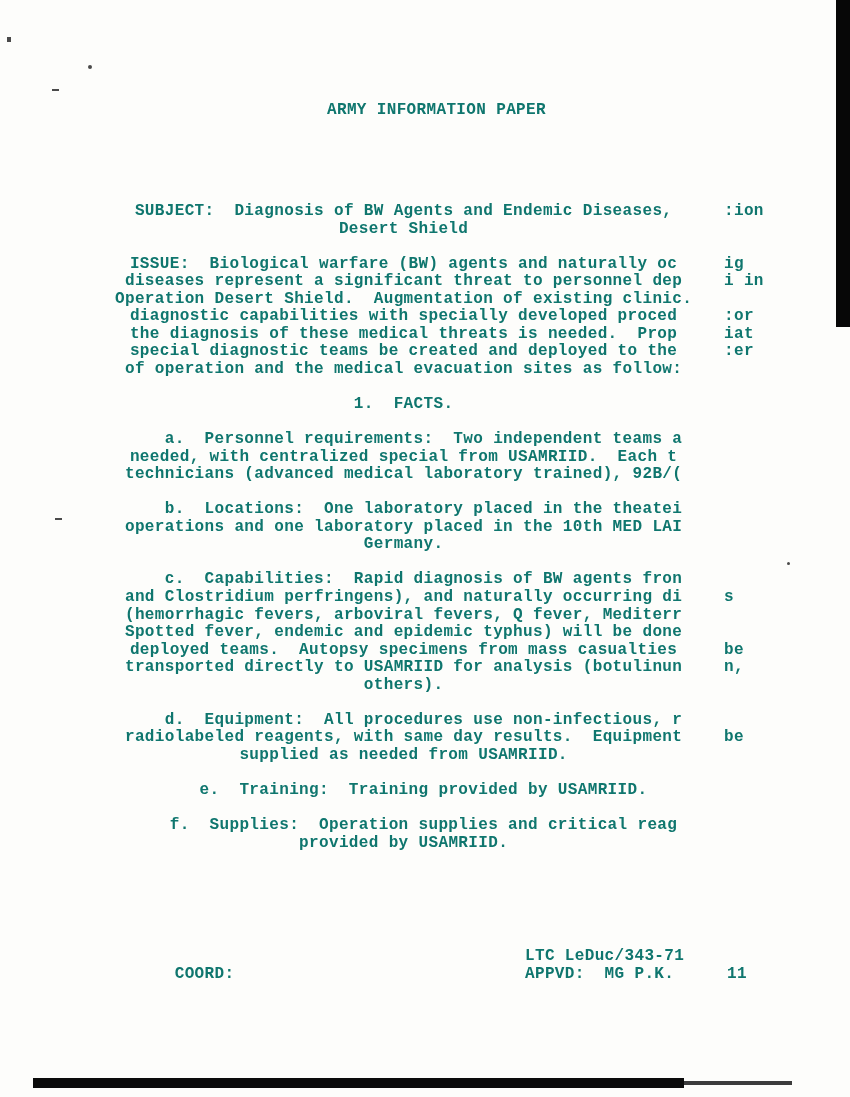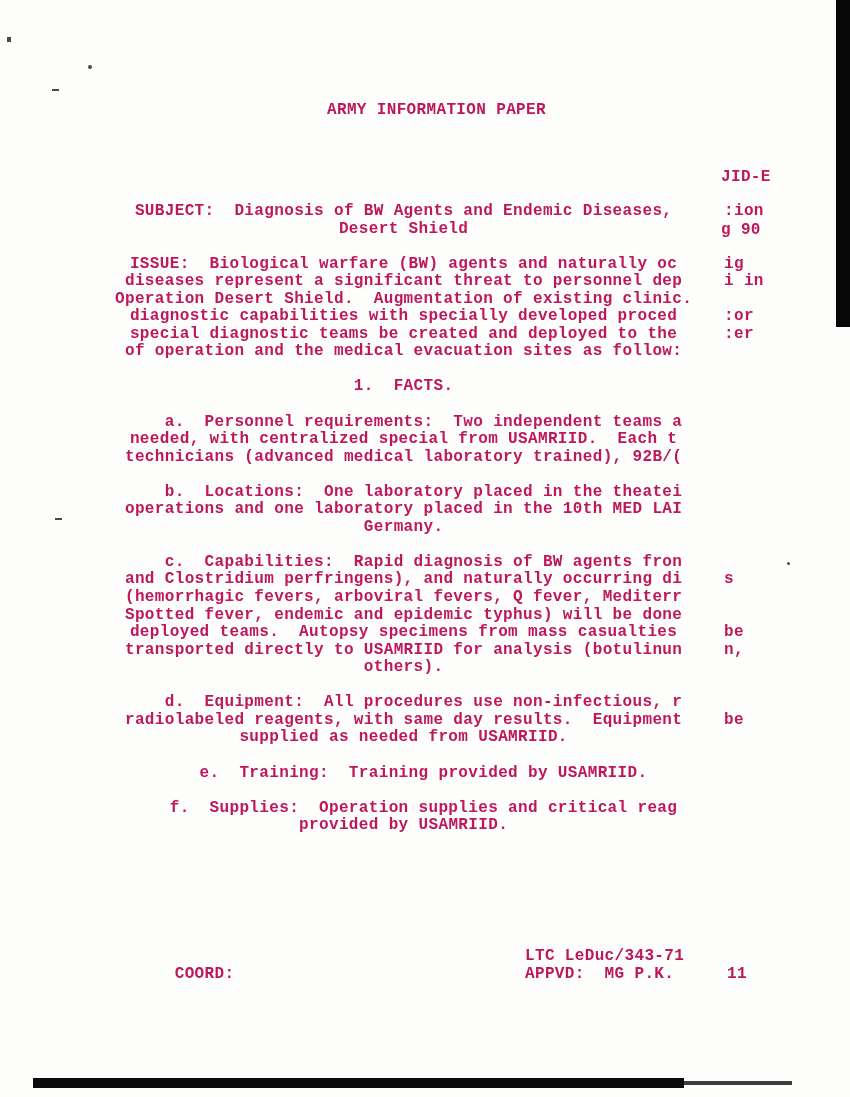--- a/index.html
+++ b/index.html
@@ -7,21 +7,21 @@
   .page {
     position: relative;
     width: 850px;
     height: 1097px;
     background: #fdfdfb;
     overflow: hidden;
     font-family: "Liberation Mono", "DejaVu Sans Mono", monospace;
     font-weight: 700;
     font-size: 16px;
     letter-spacing: 0.35px;
-    color: #be185d;
+    color: #0f766e;
   }
   .title {
     position: absolute;
     left: 327px;
     top: 101px;
     white-space: pre;
   }
   .corner {
     position: absolute;
     left: 721px;
@@ -97,33 +97,30 @@
     background: #4a4a4a;
   }
 </style>
 </head>
 <body>
 
 <div class="page">
 
   <div class="title">ARMY INFORMATION PAPER</div>
 
-  <div class="corner">
-    <div>JID-E</div>
-    <div>g 90</div>
-  </div>
 
   <div class="doc-body">
       <div class="line"><span>SUBJECT:  Diagnosis of BW Agents and Endemic Diseases,</span><span class="frag">:ion</span></div>
       <div class="line"><span>Desert Shield</span></div>
       <div class="line"><span> </span></div>
       <div class="line"><span>ISSUE:  Biological warfare (BW) agents and naturally oc</span><span class="frag">ig</span></div>
       <div class="line"><span>diseases represent a significant threat to personnel dep</span><span class="frag">i in</span></div>
       <div class="line"><span>Operation Desert Shield.  Augmentation of existing clinic.</span></div>
       <div class="line"><span>diagnostic capabilities with specially developed proced</span><span class="frag">:or</span></div>
+      <div class="line"><span>the diagnosis of these medical threats is needed.  Prop</span><span class="frag">iat</span></div>
       <div class="line"><span>special diagnostic teams be created and deployed to the</span><span class="frag">:er</span></div>
       <div class="line"><span>of operation and the medical evacuation sites as follow:</span></div>
       <div class="line"><span> </span></div>
       <div class="line"><span>1.  FACTS.</span></div>
       <div class="line"><span> </span></div>
       <div class="line"><span>    a.  Personnel requirements:  Two independent teams a</span></div>
       <div class="line"><span>needed, with centralized special from USAMRIID.  Each t</span></div>
       <div class="line"><span>technicians (advanced medical laboratory trained), 92B/(</span></div>
       <div class="line"><span> </span></div>
       <div class="line"><span>    b.  Locations:  One laboratory placed in the theatei</span></div>

